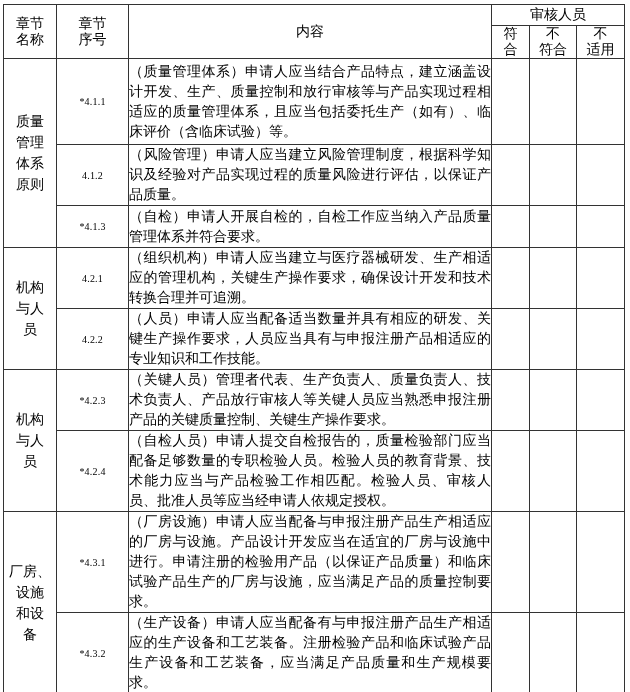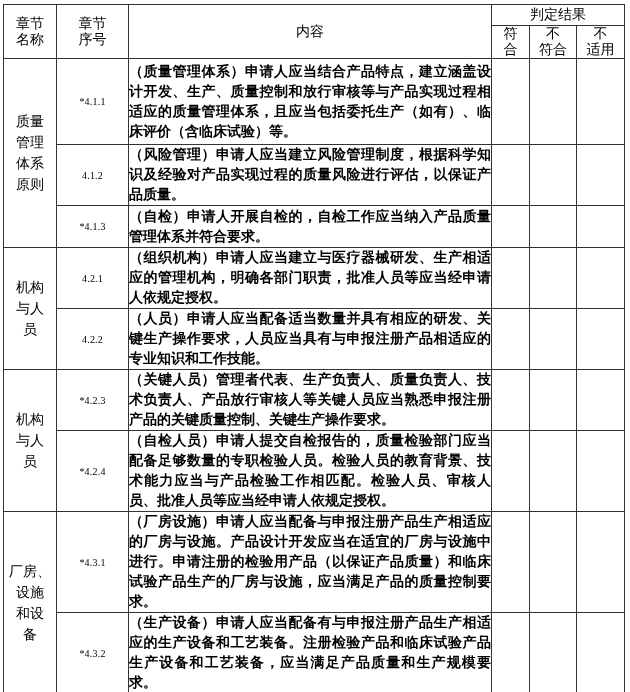--- a/index.html
+++ b/index.html
@@ -50,21 +50,20 @@
     text-align: center;
     vertical-align: middle;
     letter-spacing: 0.2px;
   }
   td.content-cell {
     font-size: 14px;
     line-height: 20px;
     text-align: justify;
     vertical-align: middle;
     padding: 2px 4px 2px 5px;
-    font-weight: bold;
   }
   td.result-cell {
     background: #ffffff;
   }
 </style>
 </head>
 <body>
 
 <div class="doc">
   <table class="checklist">
@@ -76,21 +75,21 @@
       <col style="width:47px">
       <col style="width:48px">
     </colgroup>
     <thead>
       <tr style="height:21px">
         <th rowspan="2" class="subhead">章节
 名称</th>
         <th rowspan="2" class="subhead">章节
 序号</th>
         <th rowspan="2">内容</th>
-        <th colspan="3">判定结果</th>
+        <th colspan="3">审核人员</th>
       </tr>
       <tr style="height:33px">
         <th class="subhead">符
 合</th>
         <th class="subhead">不
 符合</th>
         <th class="subhead">不
 适用</th>
       </tr>
     </thead>
@@ -118,21 +117,21 @@
           <td class="content-cell">（自检）申请人开展自检的，自检工作应当纳入产品质量管理体系并符合要求。</td>
           <td class="result-cell"></td>
           <td class="result-cell"></td>
           <td class="result-cell"></td>
         </tr>
         <tr style="height: 58px;">
           <td class="name-cell" rowspan="2">机构
 与人
 员</td>
           <td class="no-cell">4.2.1</td>
-          <td class="content-cell">（组织机构）申请人应当建立与医疗器械研发、生产相适应的管理机构，明确各部门职责，批准人员等应当经申请人依规定授权。</td>
+          <td class="content-cell">（组织机构）申请人应当建立与医疗器械研发、生产相适应的管理机构，关键生产操作要求，确保设计开发和技术转换合理并可追溯。</td>
           <td class="result-cell"></td>
           <td class="result-cell"></td>
           <td class="result-cell"></td>
         </tr>
         <tr style="height: 60px;">
           <td class="no-cell">4.2.2</td>
           <td class="content-cell">（人员）申请人应当配备适当数量并具有相应的研发、关键生产操作要求，人员应当具有与申报注册产品相适应的专业知识和工作技能。</td>
           <td class="result-cell"></td>
           <td class="result-cell"></td>
           <td class="result-cell"></td>

